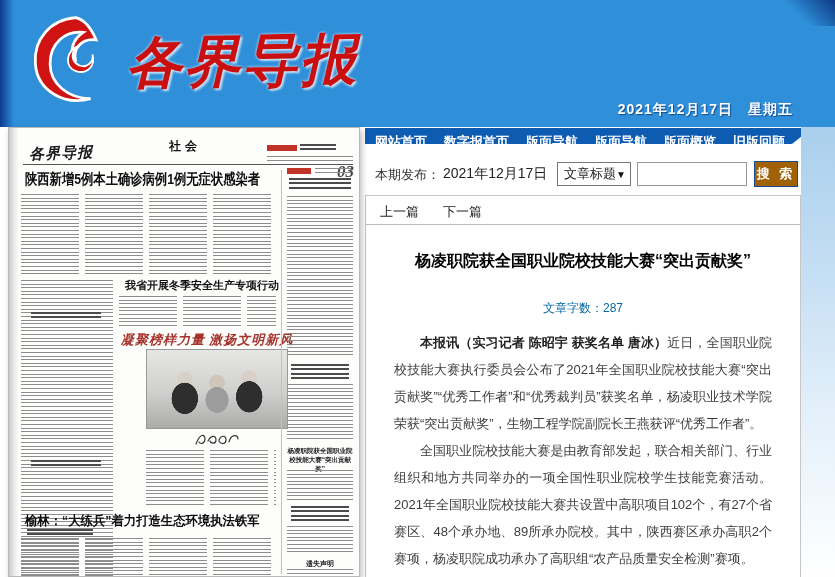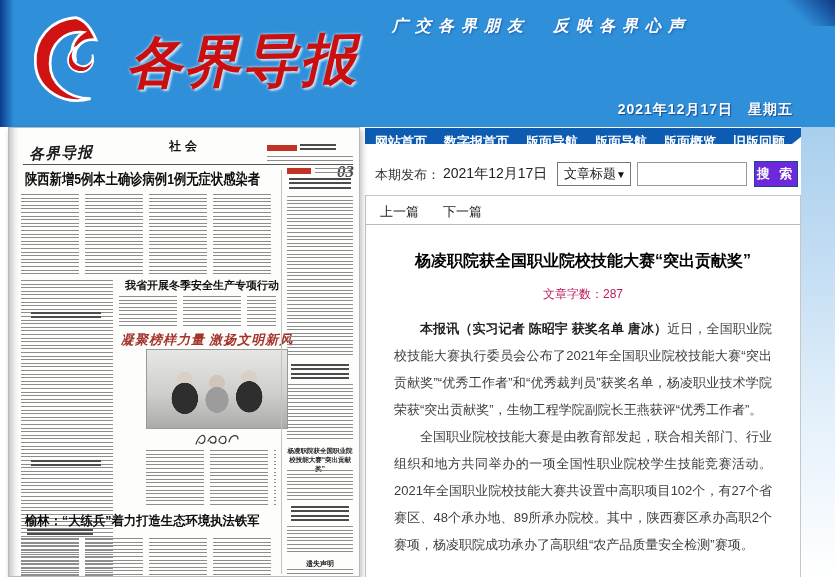--- a/index.html
+++ b/index.html
@@ -47,40 +47,40 @@
   
   .searchrow { position:absolute; left:365px; top:156px; width:436px; height:36px; background:#fff; }
   .searchrow .lbl { position:absolute; left:10px; top:10px; font-size:13px; color:#333; }
   .searchrow .issuedate { position:absolute; left:78px; top:9px; font-size:14px; color:#222; }
   .sel { position:absolute; left:192px; top:6px; width:74px; height:24px; border:1px solid #777;
     background:#fff; font-size:13px; color:#222; display:flex; align-items:center;
     justify-content:space-between; padding:0 4px 0 6px; cursor:pointer; }
   .sel .chev { font-size:10px; color:#111; }
   .sinput { position:absolute; left:272px; top:6px; width:110px; height:24px;
     border:1px solid #999; background:#fff; font-size:13px; padding:0 4px; }
-  .sbtn { position:absolute; left:389px; top:5px; width:44px; height:26px; background:#6d28d9;
+  .sbtn { position:absolute; left:389px; top:5px; width:44px; height:26px; background:#a16207;
     color:#fff; border:1px solid #164a94; font-size:13px; font-weight:bold; letter-spacing:3px;
     cursor:pointer; text-align:center; line-height:24px; }
 
   
   .bluestrip { position:absolute; left:801px; top:127px; width:34px; height:450px;
     background:linear-gradient(180deg,#a9cfec 0%, #c3ddf3 30%, #e2effa 62%, #f7fbfe 90%, #fff 100%); }
 
   
   .article { position:absolute; left:365px; top:195px; width:436px; height:382px;
     background:#fff; border:1px solid #c6c6c6; border-bottom:none; }
   .art-toolbar { position:relative; height:29px; border-bottom:1px solid #bbb;
     font-size:13px; color:#333; }
   .art-toolbar .left { position:absolute; left:14px; top:7px; display:flex; gap:24px; }
   .art-toolbar .left a { color:#222; text-decoration:none; cursor:pointer; }
   .art-toolbar .right { position:absolute; right:12px; top:7px; display:flex; gap:14px; align-items:center; }
   .art-toolbar .right a { color:#222; text-decoration:none; cursor:pointer; }
   .circ { font-size:13px; }
   .art-title { margin-top:26px; text-align:center; font-size:16px; font-weight:bold; color:#000; }
-  .art-count { margin-top:14px; text-align:center; font-size:12px; color:#be185d; }
+  .art-count { margin-top:28px; text-align:center; font-size:12px; color:#0369a1; }
   .art-body { margin:12px 28px 0 28px; font-size:13px; color:#3d3d3d; line-height:27px;
     text-align:justify; }
   .art-body p { text-indent:2em; }
   .art-body .lead { font-weight:bold; color:#222; }
 
   
   .paper { position:absolute; left:8px; top:127px; width:352px; height:450px; background:#fdfdfc;
     border:1px solid #b9b9b9; box-shadow:2px 3px 6px rgba(0,0,0,.25); overflow:hidden; cursor:pointer; }
   .paper::before { content:""; position:absolute; left:0; top:0; width:10px; height:100%;
     background:linear-gradient(90deg,#c9c9c7, #efefed 60%, rgba(255,255,255,0)); }
@@ -120,21 +120,20 @@
 <body>
 
 <div class="stage">
 
   <div class="banner">
     <svg class="logo-swirl" viewBox="0 0 100 100">
       <path d="M52 4 C24 6 6 28 8 54 C10 84 40 100 68 92 C44 92 24 76 24 54 C24 32 40 18 60 20 C48 28 44 42 52 52 C48 38 58 26 74 28 C68 14 60 6 52 4 Z" fill="#cf1212" stroke="#ffffff" stroke-width="3"></path>
       <path d="M56 34 C46 40 46 52 56 56 C64 59 72 52 70 44 C74 56 64 66 52 62 C40 58 40 40 56 34 Z" fill="#cf1212" stroke="#ffffff" stroke-width="2"></path>
     </svg>
     <div class="logo-text">各界导报</div>
-    <div class="slogan">广交各界朋友　反映各界心声</div>
     <div class="date-line">2021年12月17日　星期五</div>
   </div>
 
   <div class="navbar">
     <div class="navwrap">
       <a href="#">网站首页</a>
       <a href="#">数字报首页</a>
       <a href="#">版面导航</a>
       <a href="#">版面导航</a>
       <a href="#">版面概览</a>

